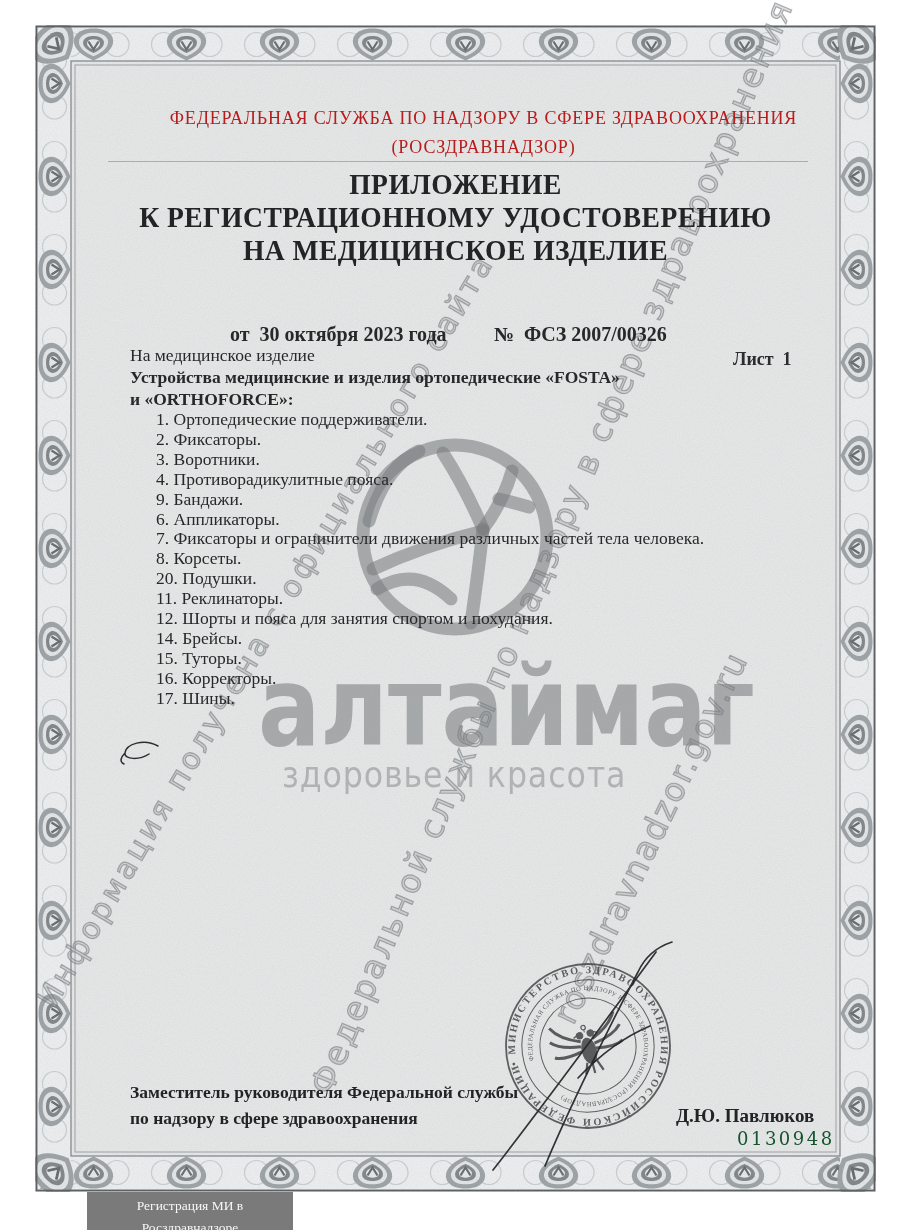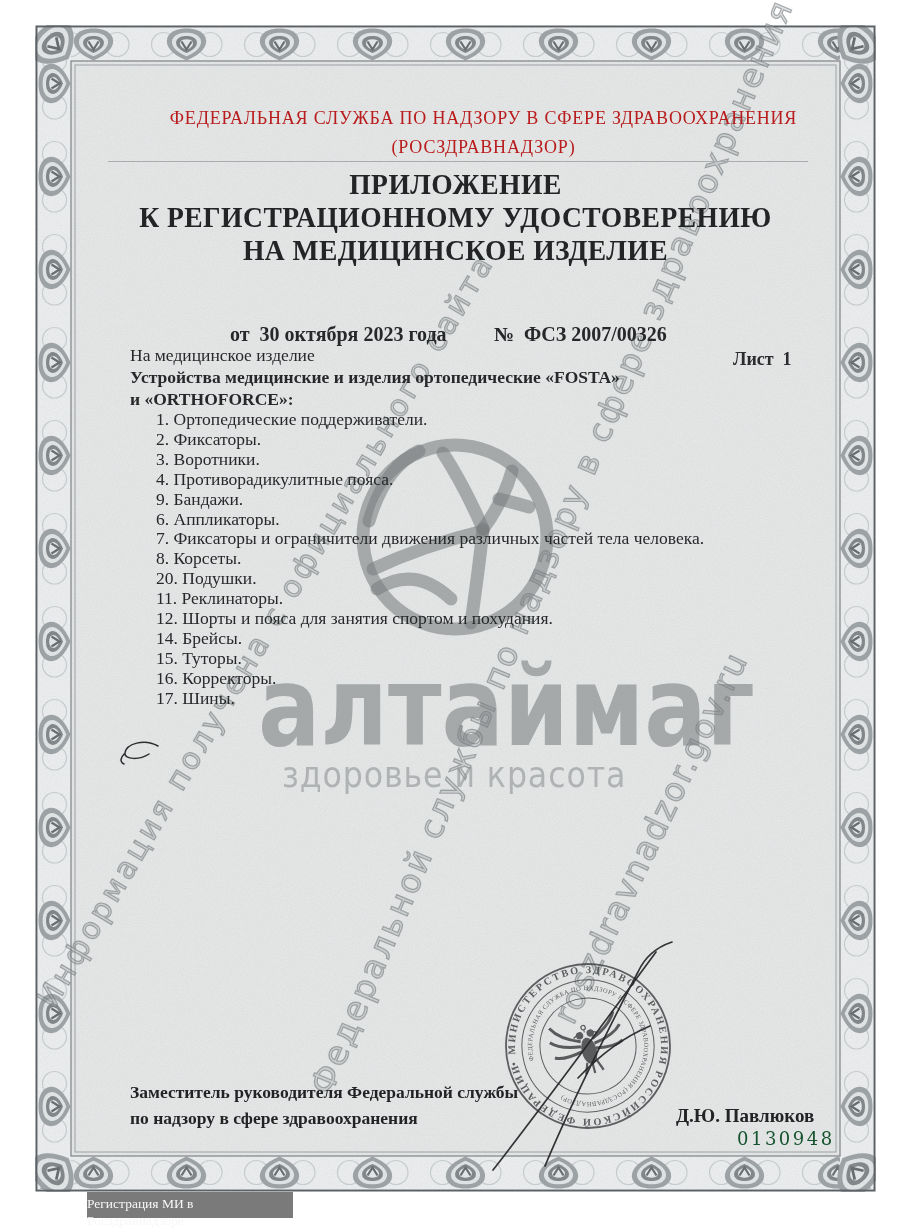--- a/index.html
+++ b/index.html
@@ -34,22 +34,22 @@
   .wm2{left:-11px;top:573px;width:1086px;font-size:33px;letter-spacing:2.5px;
        transform:rotate(-67deg);}
   .wm3{left:423px;top:818px;width:455px;font-size:33px;letter-spacing:2px;
        transform:rotate(-64.5deg);}
   .brand-name{left:258px;top:652px;font-size:110px;line-height:110px;font-weight:bold;
               color:rgba(122,125,127,.58);transform:scaleX(.84);transform-origin:left top;
               letter-spacing:0;}
   .brand-tag{left:282px;top:754px;font-size:36px;color:rgba(145,148,150,.62);
              transform:scaleX(.88);transform-origin:left top;letter-spacing:1px;}
   
-  .footer-bar{left:87px;top:1192px;width:206px;height:26px;background:rgba(104,104,104,.88);
-              color:#f7f7f7;text-align:left;font-size:13.5px;line-height:17px;
+  .footer-bar{left:87px;top:1192px;width:206px;height:38px;background:rgba(104,104,104,.88);
+              color:#f7f7f7;text-align:center;font-size:13.5px;line-height:22px;
               padding-top:3px;box-sizing:border-box;z-index:6;}
   svg.layer{position:absolute;z-index:0;}
   svg.over{position:absolute;z-index:3;}
 </style>
 </head>
 <body>
 
 <div class="scan">
 
   <svg class="layer" style="left:35px;top:25px;" width="841" height="1167" viewBox="0 0 841 1167">

